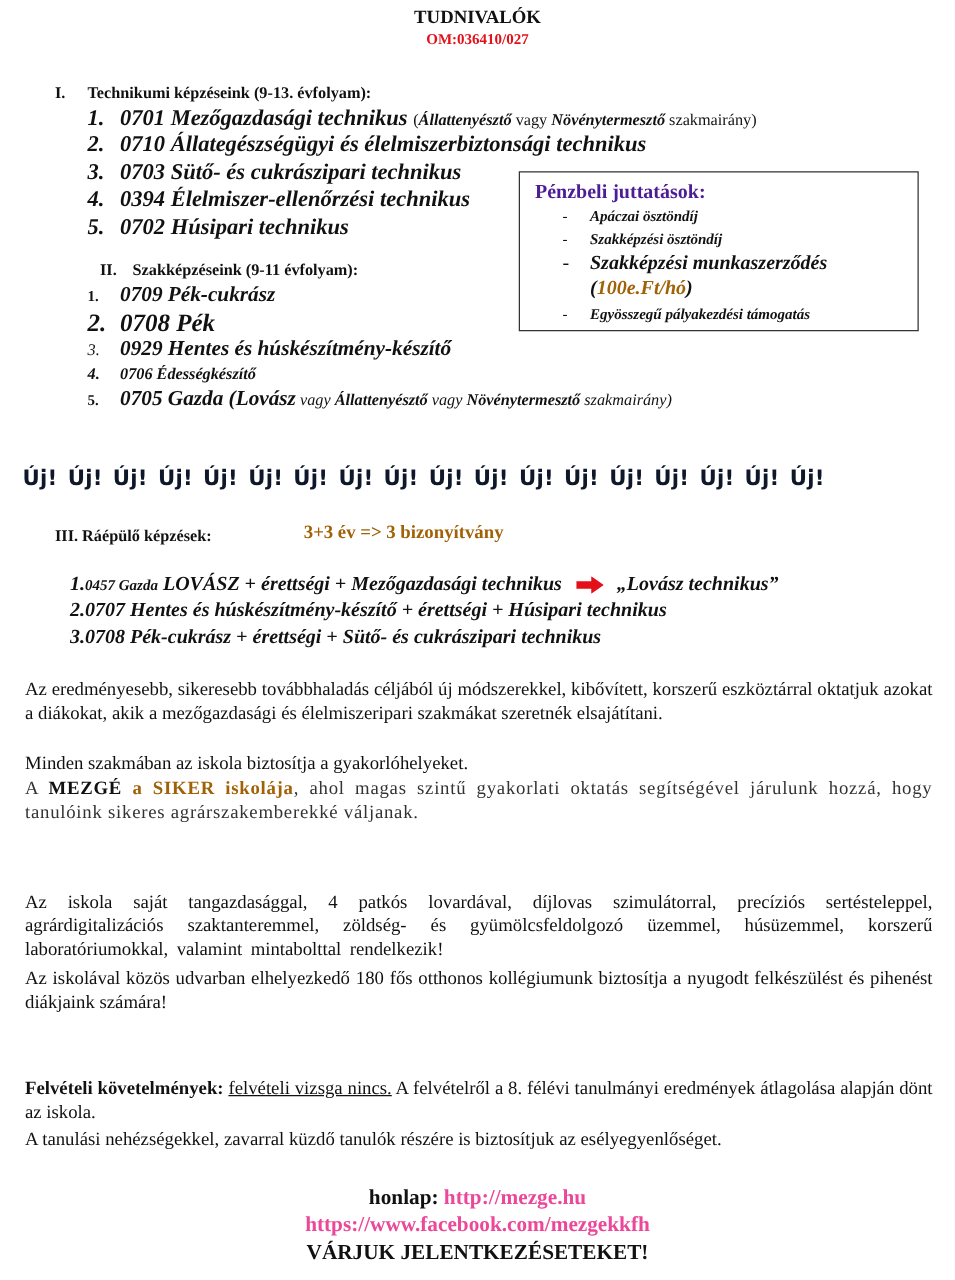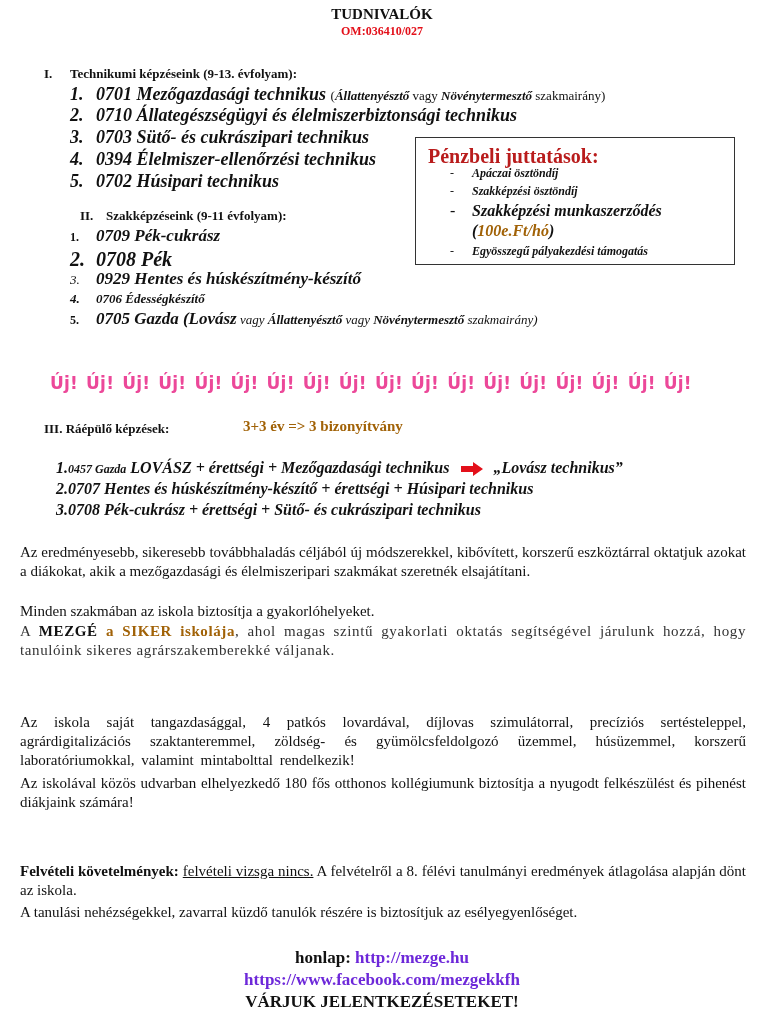--- a/index.html
+++ b/index.html
@@ -2,37 +2,37 @@
 <html><head>
   <meta charset="utf-8">
   <style>
     html, body { margin: 0; padding: 0; background: #ffffff; }
     body { width: 764px; height: 1024px; position: relative; overflow: hidden;
            font-family: "Liberation Serif", "DejaVu Serif", serif; color: #111; }
     .abs { position: absolute; white-space: nowrap; }
     .b { font-weight: bold; }
     .i { font-style: italic; }
     .red { color: #a16207; }
-    .blue { color: #6d28d9; }
+    .blue { color: #ec4899; }
 
     #title { left: 0; width: 764px; top: 6px; text-align: center; font-size: 15px; font-weight: bold; }
     #om { left: 0; width: 764px; top: 24px; text-align: center; font-size: 12px; font-weight: bold; color: #e3101a; }
 
     .sec-head { font-size: 13px; font-weight: bold; }
     .sec-num { display: inline-block; width: 26px; }
     .item1 { font-size: 18px; font-weight: bold; font-style: italic; }
     .item-num { display: inline-block; width: 26px; }
     .small-n { font-size: 12px; font-weight: bold; font-style: normal; }
 
     #box { left: 415px; top: 137px; width: 320px; height: 128px; border: 1.5px solid #333; box-sizing: border-box; }
-    #box-title { left: 12px; top: 7px; font-size: 20px; font-weight: bold; color: #b91c1c; }
+    #box-title { left: 12px; top: 7px; font-size: 16px; font-weight: bold; color: #4c1d95; }
     .box-li { font-size: 12px; font-weight: bold; font-style: italic; }
     .box-li .dash { display: inline-block; width: 22px; font-style: normal; font-weight: normal; }
 
-    #uj { left: 18px; top: 373px; font-family: "DejaVu Sans", sans-serif; font-weight: bold; font-size: 17px; color: #ec4899; letter-spacing: 0.2px; word-spacing: 2px; margin-left: 32px; }
+    #uj { left: 18px; top: 373px; font-family: "DejaVu Sans", sans-serif; font-weight: bold; font-size: 17px; color: #0f172a; letter-spacing: 0.2px; word-spacing: 2px; }
 
     .p { font-size: 15px; line-height: 19px; }
     .just { text-align: justify; text-align-last: left; white-space: normal; width: 726px; }
     .link-under { text-decoration: underline; }
 
     .arrow { display: inline-block; width: 22px; height: 14px; vertical-align: middle; margin: 0 10px 0 12px; }
   </style>
 </head>
 <body>
 

